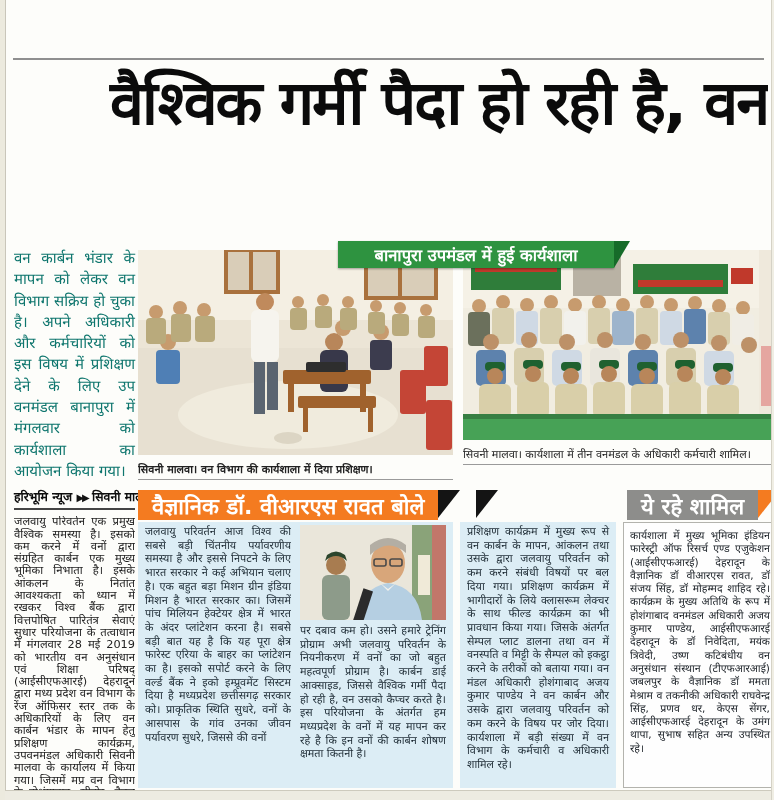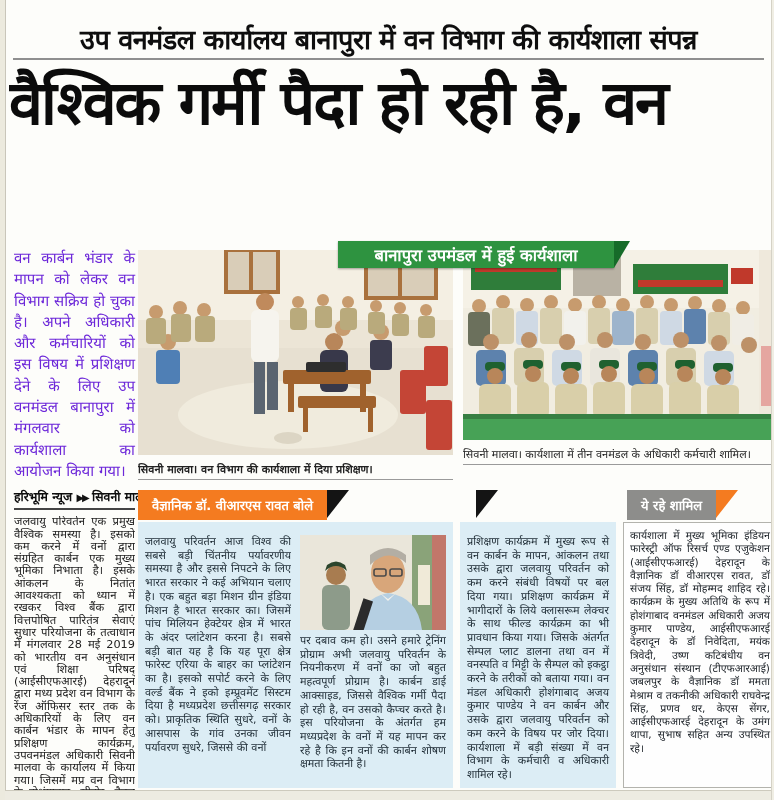--- a/index.html
+++ b/index.html
@@ -15,27 +15,27 @@
 
   .masthead {
     position:absolute; left:10px; right:10px; top:20px; height:38px;
     text-align:center; font-size:27px; font-weight:700; color:#0e0e0e;
     letter-spacing:-0.5px; white-space:nowrap; overflow:hidden;
   }
   .masthead-rule { position:absolute; left:8px; right:8px; top:58px; height:2px; background:#8f8f8f; }
 
   .headline {
     position:absolute; left:4px; right:4px; top:60px; height:178px;
-    text-align:left; font-weight:800; color:#0b0b0b;
+    text-align:right; font-weight:800; color:#0b0b0b;
     font-size:61px; line-height:86px; letter-spacing:-2px; white-space:nowrap; overflow:hidden;
   }
 
   
   .lead-col { position:absolute; left:9px; top:248px; width:121px; }
-  .lead-text { font-size:15px; line-height:21.3px; text-align:justify; color:#6d28d9; font-weight:500; }
+  .lead-text { font-size:15px; line-height:21.3px; text-align:justify; color:#0f766e; font-weight:500; }
   .byline { margin-top:6px; font-size:12.3px; font-weight:700; color:#0d0d0d; white-space:nowrap; }
   .byline .arrows { color:#111; font-size:10px; letter-spacing:-2px; }
   .byline-rule { margin-top:3px; height:2px; background:#444; width:121px; }
   .left-body { margin-top:6px; font-size:11.3px; line-height:12.3px; text-align:justify; color:#222; height:288px; overflow:hidden; }
 
   
   .photo1 { position:absolute; left:133px; top:250px; width:315px; height:205px; overflow:hidden; background:#e9e3d6; }
   .photo2 { position:absolute; left:458px; top:250px; width:314px; height:190px; overflow:hidden; background:#efece2; }
   .caption { position:absolute; font-size:11px; color:#222; font-weight:500; white-space:nowrap; overflow:hidden; }
   .cap1 { left:133px; top:461px; width:315px;font-weight:bold; }
@@ -51,50 +51,49 @@
     box-shadow:0 1px 2px rgba(0,0,0,.35);
   }
   .green-banner .flag {
     position:absolute; right:-16px; top:0;
     width:0; height:0; border-top:27px solid #166b29; border-right:16px solid transparent;
   }
 
   
   .ribbon { position:absolute; height:28px; display:flex; }
   .ribbon .bar {
-    background:#f47b20; color:#fff; font-weight:700; font-size:13px;
+    background:#f47b20; color:#fff; font-weight:700; font-size:22px;
     display:flex; align-items:center; justify-content:center; padding:15px 14px; white-space:nowrap;
   }
   .ribbon .tri { width:0; height:0; border-top:28px solid #141414; border-right:22px solid transparent; }
   .ribbon.gray .bar { background:#8d8d8b; }
   .ribbon.gray .tri { border-top-color:#f47b20; }
 
   .sec-body {
-    position:absolute; background:#dcedf5; padding:13px 7px; overflow:hidden;
+    position:absolute; background:#dcedf5; padding:3px 7px; overflow:hidden;
     font-size:10.9px; line-height:13.7px; color:#1c2a33; text-align:justify;
   }
   .sec1-body { left:133px; top:522px; width:315px; height:266px; }
   .sec1-cols { display:flex; gap:9px; height:100%; }
   .sec1-col { width:50%; overflow:hidden; }
   .speaker-photo { width:148px; height:95px; overflow:hidden; background:#e8e4d8; margin-bottom:4px; }
   .sec2-body { left:455px; top:522px; width:156px; height:266px; }
   .sec3-box {
     position:absolute; left:618px; top:522px; width:154px; height:266px;
     background:#fefefe; border:1px solid #b3b3ad; padding:6px 6px; overflow:hidden;
     font-size:10.6px; line-height:13.3px; color:#20262c; text-align:justify;
   }
   .bottom-edge { position:absolute; left:0; right:0; bottom:0; height:10px; background:#edebe1; border-top:1px solid #cdcabd; }
   svg { display:block; }
 </style>
 </head>
 <body>
 
 <div class="page">
 
-  <div class="masthead">उप वनमंडल कार्यालय बानापुरा में वन विभाग की कार्यशाला संपन्न</div>
   <div class="masthead-rule"></div>
 
   <div class="headline">
     <div>वैश्विक गर्मी पैदा हो रही है, वन</div>
   </div>
 
   <div class="lead-col">
     <div class="lead-text">वन कार्बन भंडार के मापन को लेकर वन विभाग सक्रिय हो चुका है। अपने अधिकारी और कर्मचारियों को इस विषय में प्रशिक्षण देने के लिए उप वनमंडल बानापुरा में मंगलवार को कार्यशाला का आयोजन किया गया।</div>
     <div class="byline">
       <span>हरिभूमि न्यूज</span>

